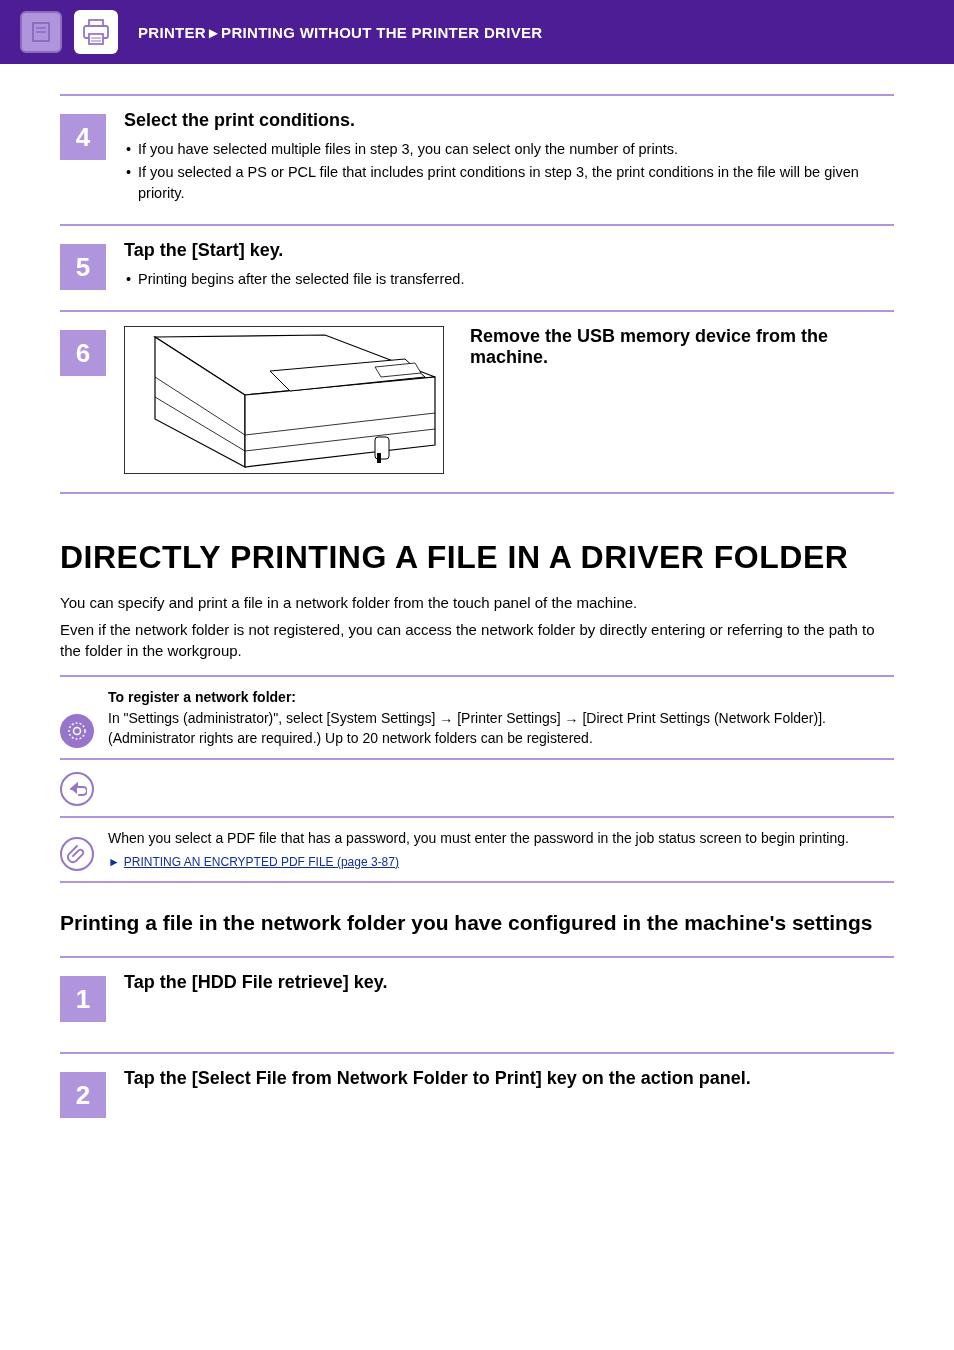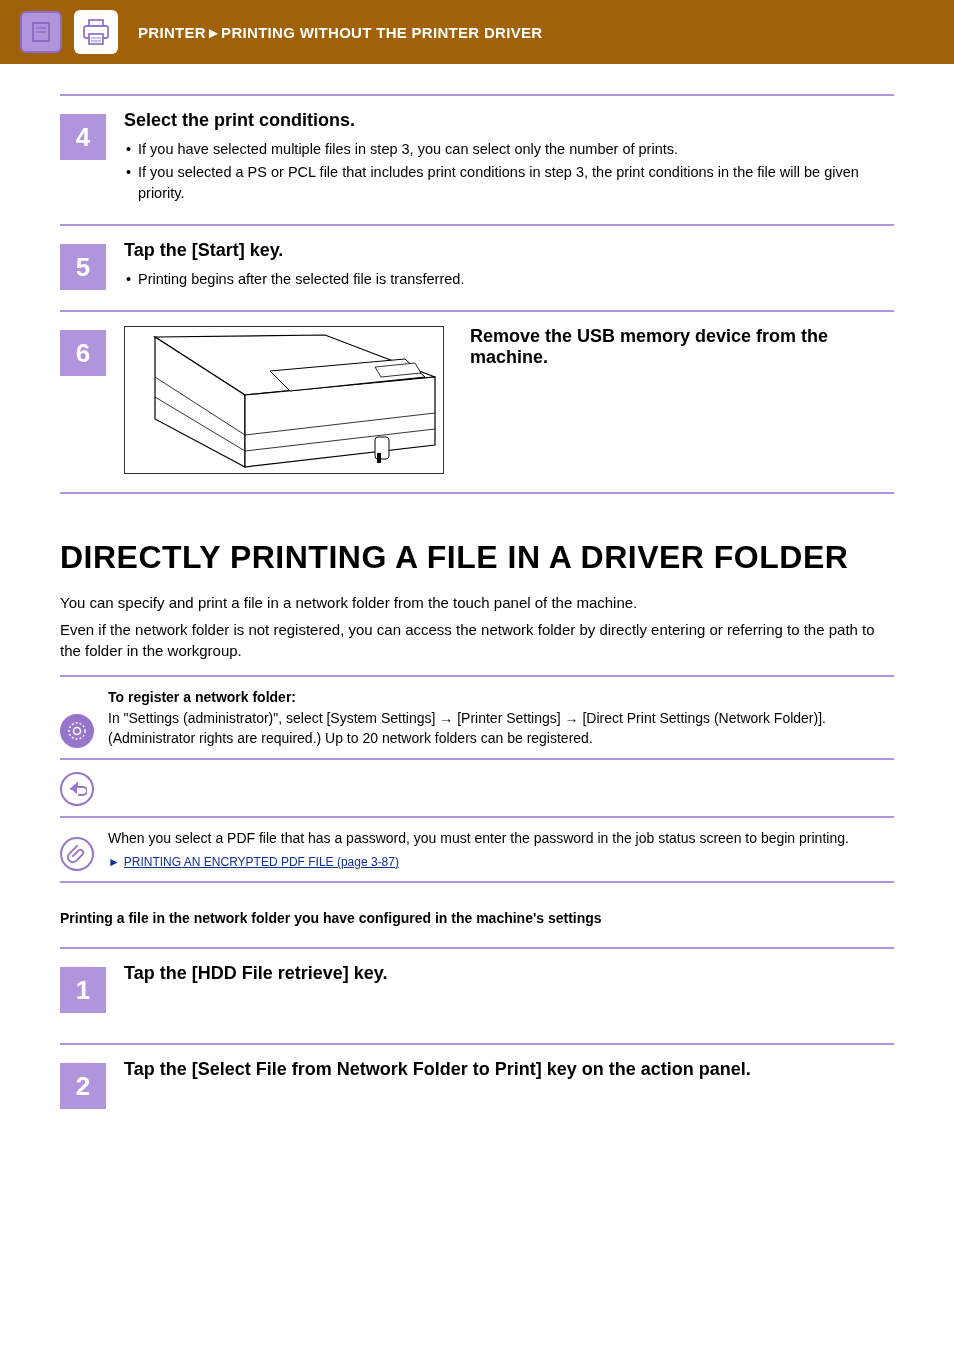--- a/index.html
+++ b/index.html
@@ -3,21 +3,21 @@
   <meta charset="utf-8">
   <style>
     * { box-sizing: border-box; margin: 0; padding: 0; }
     body {
       font-family: Arial, Helvetica, sans-serif;
       width: 954px;
       background: #fff;
       color: #000;
     }
     .header-bar {
-      background: #a16207;
+      background: #4c1d95;
       height: 64px;
       display: flex;
       align-items: center;
       padding-left: 20px;
       gap: 20px;
     }
     .header-left-icon {
       width: 42px; height: 42px;
       border: 2px solid #8a6cc0;
       border-radius: 6px;
@@ -121,21 +121,21 @@
     .note-body {
       font-size: 14px;
       line-height: 1.45;
       flex: 1;
     }
     .note-bold { font-weight: bold; display: block; }
     .link-row { margin-top: 2px; }
     .link-arrow { color: #0f2f9a; font-size: 12px; }
     a.doc-link { color: #0f2f9a; text-decoration: underline; font-size: 12px; }
     h2.sub-heading {
-      font-size: 14px;
+      font-size: 21px;
       font-weight: bold;
       margin-top: 26px;
       margin-bottom: 20px;
       line-height: 1.3;
     }
     .page-num {
       text-align: center;
       font-size: 22px;
       font-weight: bold;
       margin-top: 30px;

